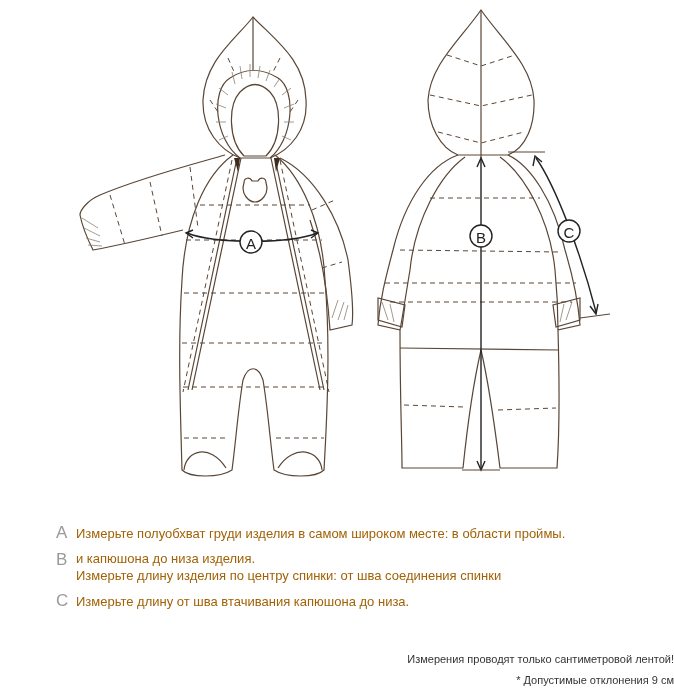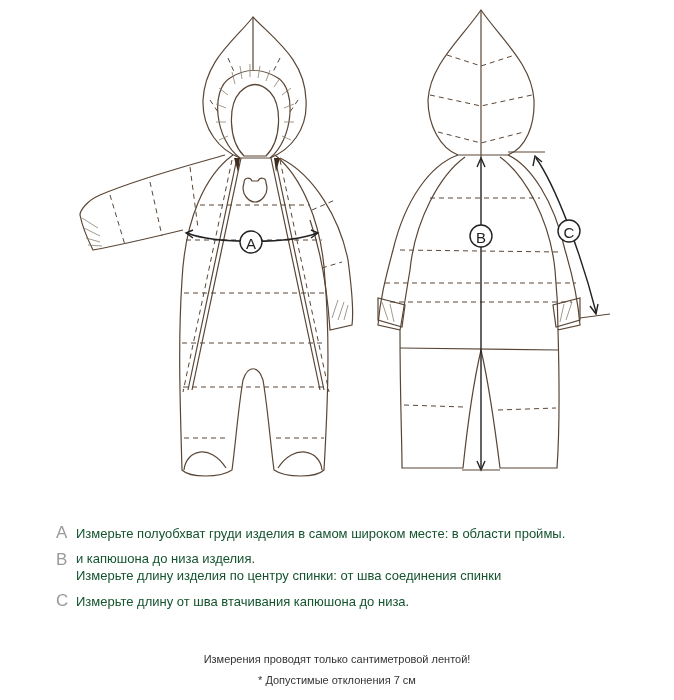--- a/index.html
+++ b/index.html
@@ -1,22 +1,22 @@
 <!DOCTYPE html>
 <html><head>
 <meta charset="utf-8">
 <style>
   html, body { margin: 0; padding: 0; background: #ffffff; }
   body { width: 674px; height: 700px; position: relative; overflow: hidden; font-family: "Liberation Sans", "DejaVu Sans", sans-serif; }
   .drawing { position: absolute; left: 0; top: 0; width: 674px; height: 500px; }
   .legend { position: absolute; left: 56px; top: 524px; width: 600px; }
   .legend-item { display: flex; align-items: flex-start; margin-bottom: 9px; }
   .legend-letter { color: #9a9a9a; font-size: 17px; width: 20px; line-height: 18px; flex: 0 0 20px; }
-  .legend-text { color: #14532d; font-size: 13px; line-height: 15px; padding-top: 2px; }
-  .footer { position: absolute; left: 0; width: 674px; text-align: center; color: #333; font-size: 11px; }
+  .legend-text { color: #a16207; font-size: 13px; line-height: 15px; padding-top: 2px; }
+  .footer { position: absolute; left: 0; width: 674px; text-align: right; color: #333; font-size: 11px; }
   .footer-1 { top: 653px; }
   .footer-2 { top: 674px; }
   .st { fill: none; stroke: #5a4636; stroke-width: 1.2; }
   .ds { fill: none; stroke: #5a4636; stroke-width: 1; stroke-dasharray: 5 4; }
   .fur { fill: none; stroke: #8a8070; stroke-width: 0.8; }
   .meas { fill: none; stroke: #222; stroke-width: 1.4; }
   .circ { fill: #fff; stroke: #222; stroke-width: 1.4; }
   .circ-label { font-family: "Liberation Sans", sans-serif; font-size: 15px; fill: #222; text-anchor: middle; dominant-baseline: central; }
 </style>
 </head>
@@ -107,13 +107,13 @@
       <div class="legend-text">Измерьте длину изделия по центру спинки: от шва соединения спинки</div>
     </div>
   </div>
   <div class="legend-item">
     <span class="legend-letter">C</span>
     <span class="legend-text">Измерьте длину от шва втачивания капюшона до низа.</span>
   </div>
 </div>
 
 <div class="footer footer-1">Измерения проводят только сантиметровой лентой!</div>
-<div class="footer footer-2">* Допустимые отклонения 7 см</div>
+<div class="footer footer-2">* Допустимые отклонения 9 см</div>
 
 </body></html>

